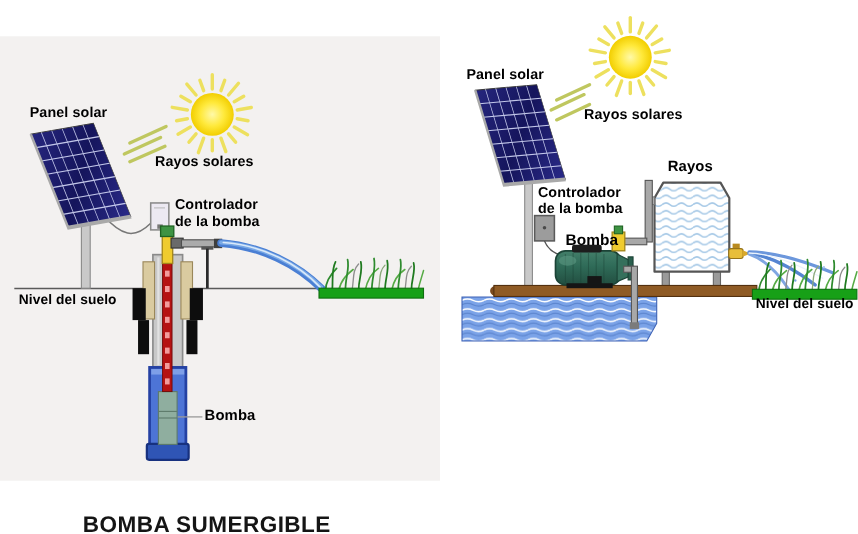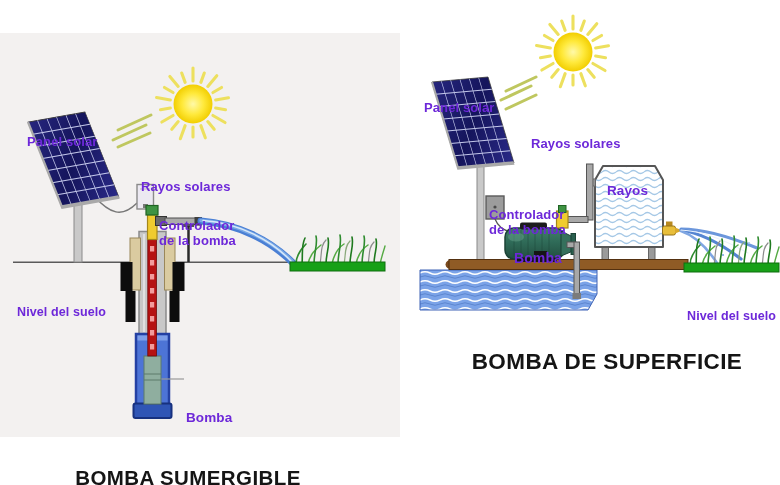--- a/index.html
+++ b/index.html
@@ -2,22 +2,22 @@
 <html><head>
 <meta charset="utf-8">
 <style>
   html,body{margin:0;padding:0;background:#ffffff;}
   #canvas{
     position:relative;width:780px;height:485px;background:#ffffff;overflow:hidden;
     font-family:"Liberation Sans", sans-serif;
   }
   #art{position:absolute;left:0;top:0;}
   .lbl{
-    position:absolute;font-weight:bold;color:#6d28d9;line-height:1.05;
-    font-size:13px;white-space:nowrap;letter-spacing:0.1px;margin-top:40px;
+    position:absolute;font-weight:bold;color:#000000;line-height:1.05;
+    font-size:13px;white-space:nowrap;letter-spacing:0.1px;
   }
   .lbl.small{font-size:12.5px;}
   .lbl.mid{font-size:13.5px;}
   .title{
     position:absolute;font-weight:bold;color:#151515;text-align:center;
     white-space:nowrap;letter-spacing:0.4px;
   }
   #title-left{left:23px;top:450px;width:330px;font-size:20.5px;margin-top:16px;}
   #title-right{left:446px;top:349px;width:322px;font-size:22.5px;}
 </style>
@@ -278,15 +278,14 @@
   <div class="lbl mid" style="left:186px;top:371px">Bomba</div>
   <div class="title" id="title-left">BOMBA SUMERGIBLE</div>
 
   <div class="lbl" style="left:424px;top:61px">Panel solar</div>
   <div class="lbl" style="left:531px;top:97px">Rayos solares</div>
   <div class="lbl mid" style="left:607px;top:144px">Rayos</div>
   <div class="lbl" style="left:489px;top:168px">Controlador</div>
   <div class="lbl" style="left:489px;top:183px">de la bomba</div>
   <div class="lbl" style="left:514px;top:211px;font-size:14px">Bomba</div>
   <div class="lbl small" style="left:687px;top:270px">Nivel del suelo</div>
-  <div class="title" id="title-right">BOMBA DE SUPERFICIE</div>
 
 </div>
 
 </body></html>

